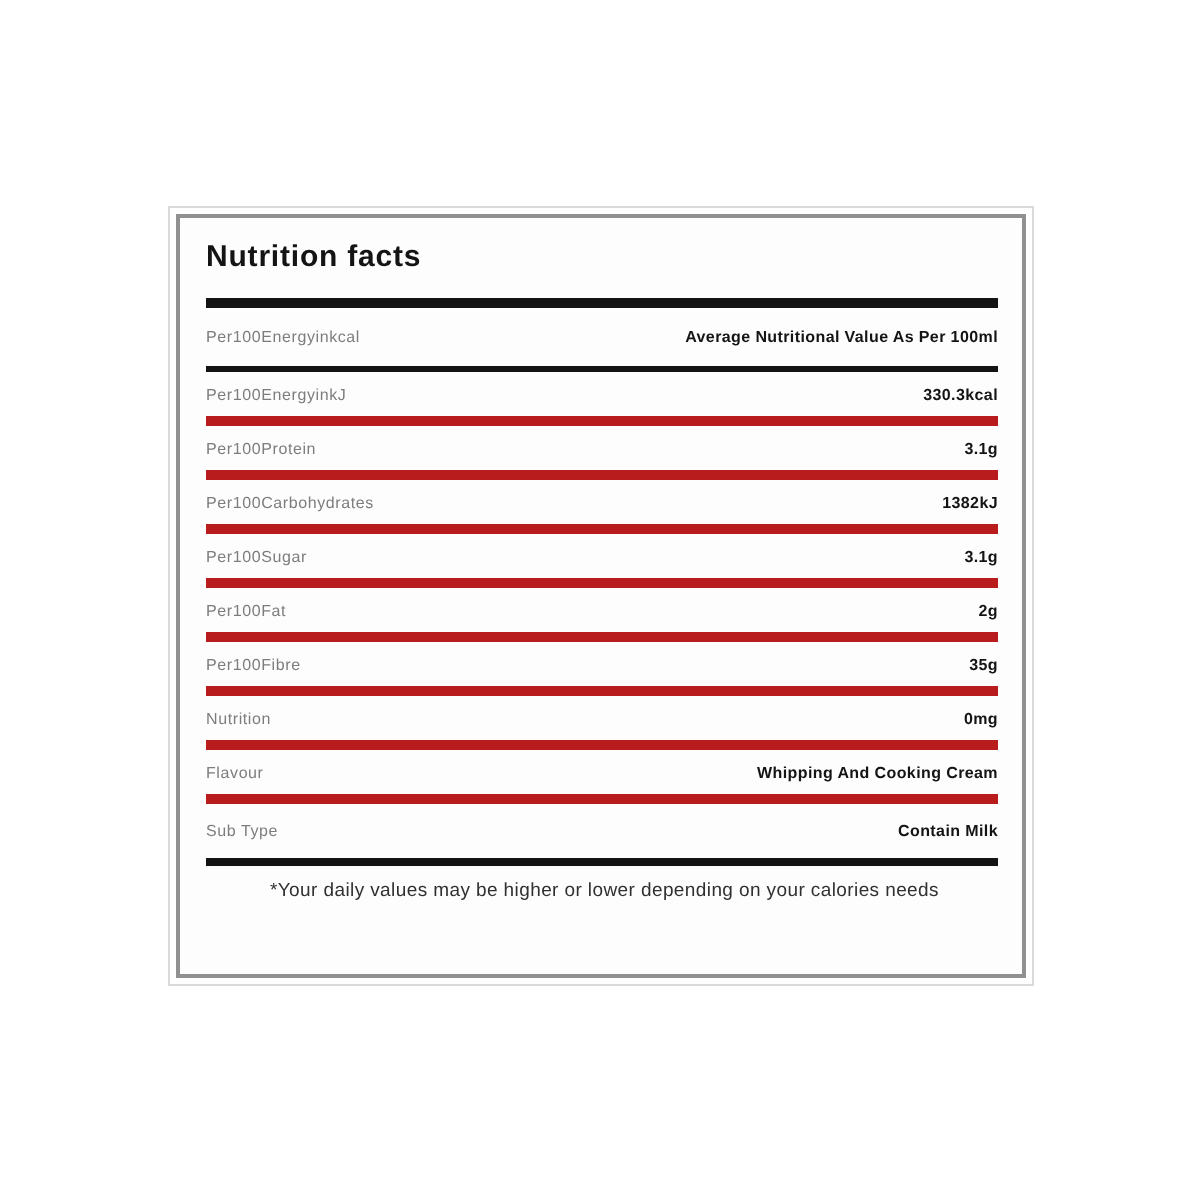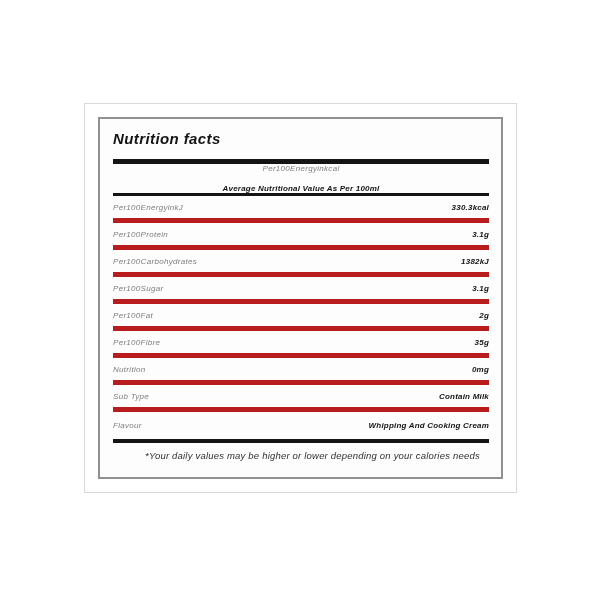--- a/index.html
+++ b/index.html
@@ -10,22 +10,21 @@
     overflow: hidden;
   }
   .stage { position: relative; width: 600px; height: 600px; background: #ffffff; }
 
   .card-outer {
     position: absolute;
     left: 84px; top: 103px;
     width: 433px; height: 390px;
     background: #ffffff;
     border: 1px solid #d9d9d9;
-    padding: 13px;
-    font-style: italic;
+    padding: 3px;
   }
   .card-inner {
     width: 100%; height: 100%;
     border: 2px solid #909090;
     background: #fdfdfd;
     padding: 8px 12px 0 13px;
     overflow: hidden;
   }
 
   .title {
@@ -40,21 +39,21 @@
   .bar { background: #141414; width: 100%; }
   .bar-top { height: 5px; margin-top: 11px; }
   .bar-mid { height: 3px; }
   .bar-bottom { height: 4px; }
 
   .row {
     display: flex;
     align-items: center;
     justify-content: space-between;
   }
-  .header-row { height: 29px; flex-direction: column; }
+  .header-row { height: 29px; }
   .rows .row {
     height: 27px;
     border-bottom: 5px solid #b91c1c;
   }
   .rows .row:last-child { border-bottom: none; }
 
   .row-label {
     font-size: 8px;
     letter-spacing: 0.3px;
     color: #7d7d7d;
@@ -117,26 +116,26 @@
         </div>
         <div class="row">
           <span class="row-label">Per100Fibre</span>
           <span class="row-value">35g</span>
         </div>
         <div class="row">
           <span class="row-label">Nutrition</span>
           <span class="row-value">0mg</span>
         </div>
         <div class="row">
+          <span class="row-label">Flavour</span>
+          <span class="row-value">Whipping And Cooking Cream</span>
+        </div>
+        <div class="row">
           <span class="row-label">Sub Type</span>
           <span class="row-value">Contain Milk</span>
-        </div>
-        <div class="row">
-          <span class="row-label">Flavour</span>
-          <span class="row-value">Whipping And Cooking Cream</span>
         </div>
       </div>
 
       <div class="bar bar-bottom"></div>
 
       <div class="footnote">*Your daily values may be higher or lower depending on your calories needs</div>
 
     </div>
   </div>
 </div>

